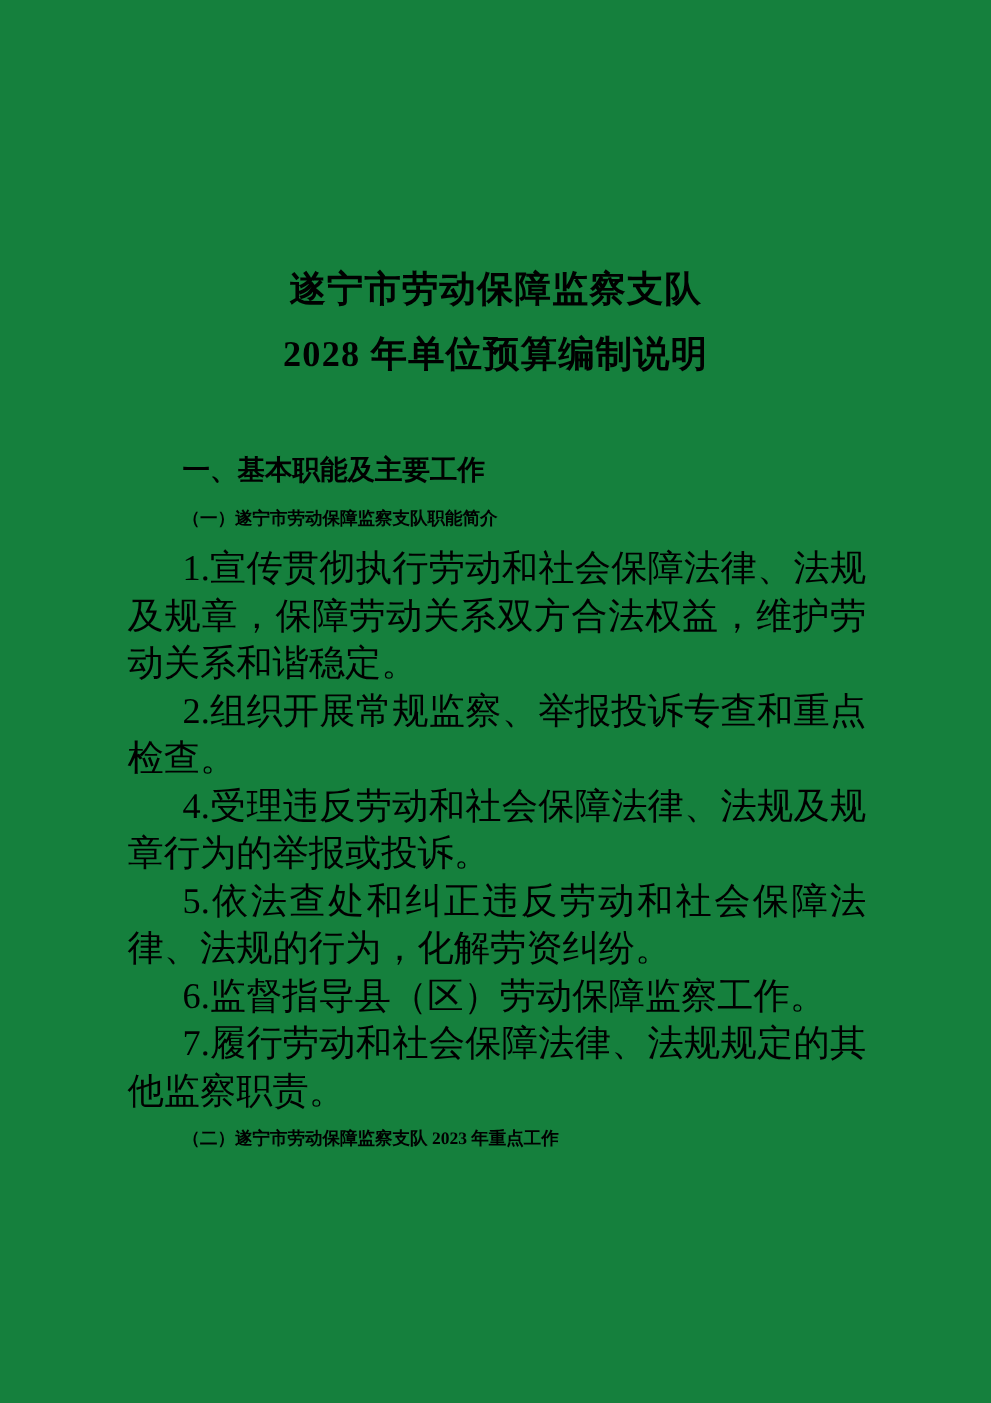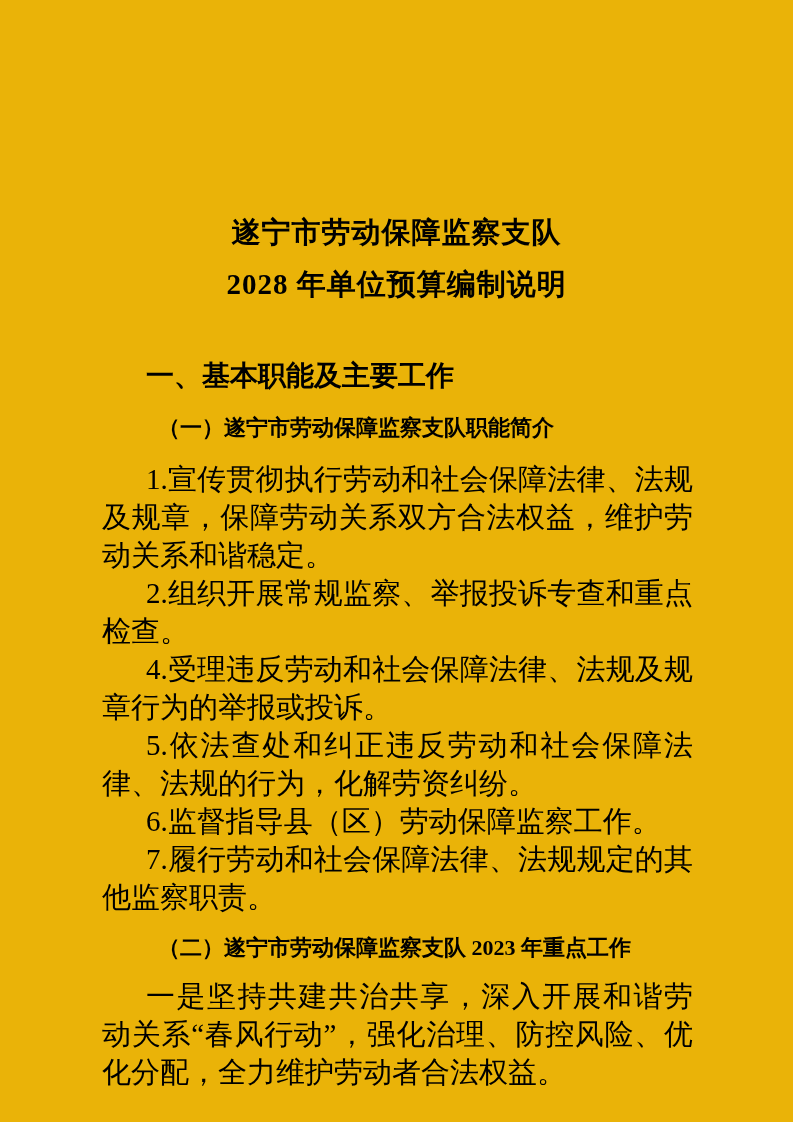--- a/index.html
+++ b/index.html
@@ -4,21 +4,21 @@
 <style>
   html, body {
     margin: 0;
     padding: 0;
     background: #ffffff;
   }
   .page {
     position: relative;
     width: 793px;
     height: 1122px;
-    background: #eab308;
+    background: #15803d;
     color: #000000;
     font-family: "Liberation Serif", serif;
     overflow: hidden;
     box-sizing: border-box;
   }
   .title-block {
     padding-top: 206px;
     text-align: center;
   }
   .title-line {
@@ -26,32 +26,32 @@
     font-weight: 700;
     line-height: 52px;
     letter-spacing: 1px;
   }
   .body-block {
     margin: 46px 100px 0 102px;
   }
   .h1 {
     font-family: "Liberation Sans", sans-serif;
     font-weight: 700;
-    font-size: 28px;
+    font-size: 22px;
     line-height: 40px;
     text-indent: 44px;
     margin: 0;
   }
   .h2 {
     font-family: "Liberation Serif", serif;
     font-weight: 700;
-    font-size: 22px;
+    font-size: 14px;
     line-height: 40px;
     text-indent: 44px;
-    margin: 12px;
+    margin: 0;
   }
   .h2-second {
     margin-bottom: 9px;
   }
   .para {
     font-size: 29px;
     line-height: 38px;
     text-indent: 44px;
     text-align: justify;
     margin: 0;
@@ -81,17 +81,16 @@
 
 
     <p class="para">5.依法查处和纠正违反劳动和社会保障法律、法规的行为，化解劳资纠纷。</p>
 
     <p class="para">6.监督指导县（区）劳动保障监察工作。</p>
 
     <p class="para">7.履行劳动和社会保障法律、法规规定的其他监察职责。</p>
 
     <p class="h2 h2-second">（二）遂宁市劳动保障监察支队 2023 年重点工作</p>
 
-    <p class="para">一是坚持共建共治共享，深入开展和谐劳动关系“春风行动”，强化治理、防控风险、优化分配，全力维护劳动者合法权益。</p>
 
   </div>
 
 </div>
 
 </body></html>

